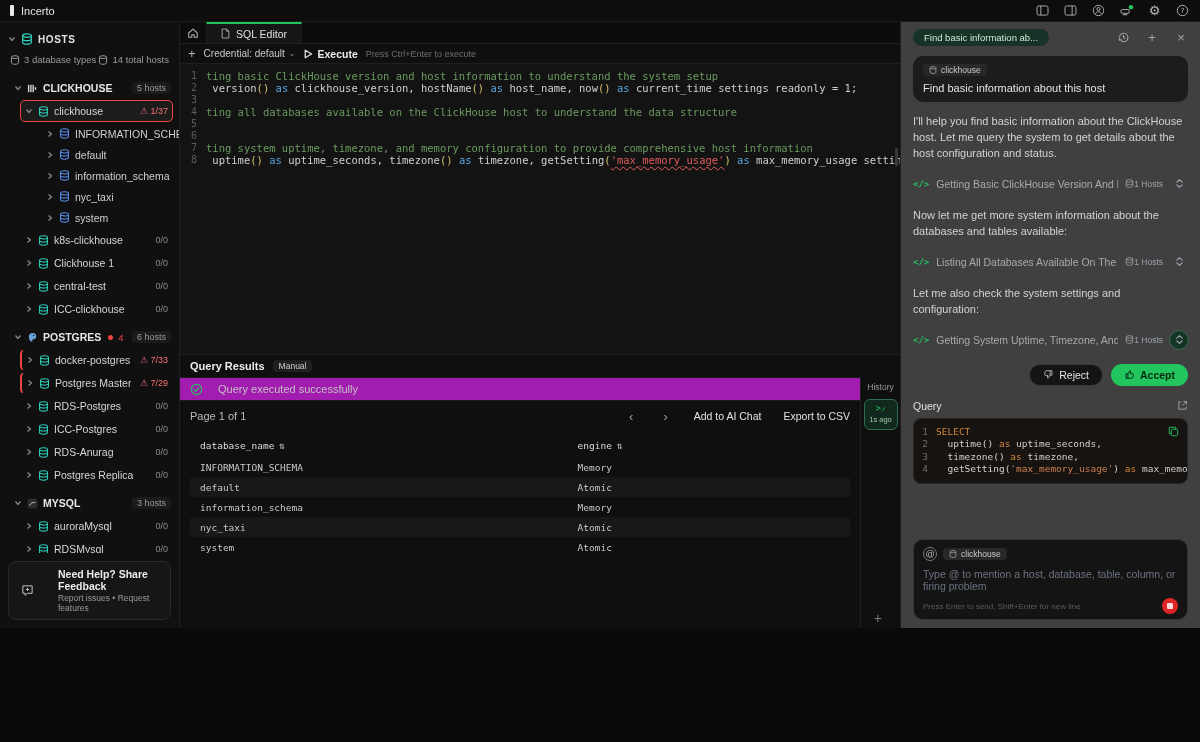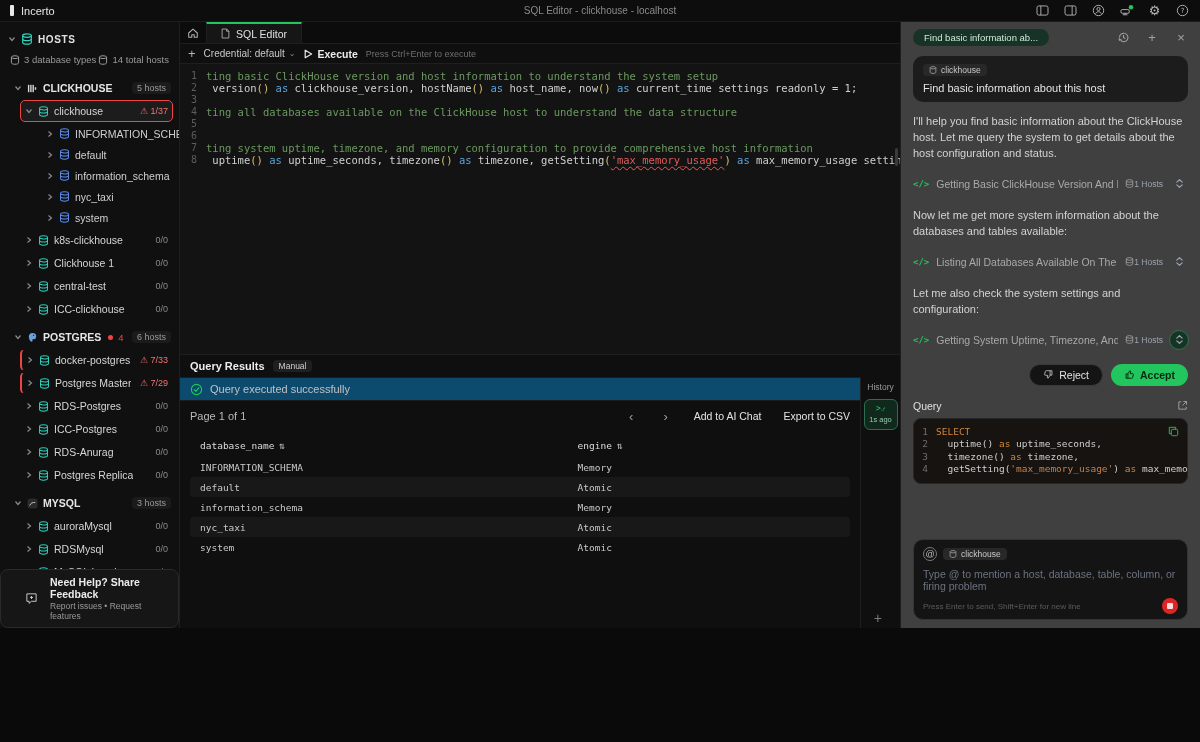--- a/index.html
+++ b/index.html
@@ -40,21 +40,21 @@
   .host-row { display:flex; align-items:center; gap:5px; height:22px; margin:1px 6px 1px 20px; padding:0 4px; border-radius:5px; cursor:pointer; border:1px solid transparent; }
   .host-name { color:#d6d6d6; font-size:10.5px; white-space:nowrap; overflow:hidden; }
   .host-status { margin-left:auto; color:#8a8a8a; font-size:9px; white-space:nowrap; }
   .warn-ico { display:none; color:#f87171; font-size:9px; }
   .host-row.warn { border-left:2px solid #ef4444; }
   .host-row.warn .warn-ico { display:inline; }
   .host-row.warn .host-status { color:#f87171; }
   .host-row.selected { background:#1c1c1c; border:1px solid #ef4444; }
   .child-row { display:flex; align-items:center; gap:5px; height:21px; margin-left:42px; padding:0 4px; cursor:pointer; }
   .child-name { color:#cfcfcf; font-size:10.5px; white-space:nowrap; }
-  .feedback { border:1px solid #2a2a2a; background:#161616; border-radius:8px; padding:6px 24px; display:flex; align-items:center; gap:12px; cursor:pointer; }
+  .feedback { margin:8px; border:1px solid #2a2a2a; background:#161616; border-radius:8px; padding:6px 12px; display:flex; align-items:center; gap:24px; cursor:pointer; }
   .fb-title { font-size:10.5px; font-weight:bold; color:#ececec; }
   .fb-sub { font-size:8.5px; color:#9a9a9a; margin-top:1px; }
 
   
   .main { flex:1; min-width:0; display:flex; flex-direction:column; background:#131313; position:relative; }
   .tabbar { height:22px; flex:0 0 22px; background:#0c0c0c; border-bottom:1px solid #1f1f1f; display:flex; align-items:stretch; }
   .home-btn { width:26px; display:flex; align-items:center; justify-content:center; cursor:pointer; }
   .tab { display:flex; align-items:center; gap:6px; padding:0 14px; background:#161616; border-top:2px solid #22c55e; border-right:1px solid #1f1f1f; border-left:1px solid #1f1f1f; color:#e0e0e0; font-size:10.5px; cursor:pointer; }
   .toolbar { height:20px; flex:0 0 20px; background:#0f0f0f; border-bottom:1px solid #1f1f1f; display:flex; align-items:center; gap:8px; padding:0 8px; color:#c9c9c9; }
   .tb-plus { color:#b5b5b5; font-size:13px; cursor:pointer; }
@@ -77,21 +77,21 @@
   #editor-code .line { margin-bottom:0; }
   .ed-scrollthumb { position:absolute; right:2px; top:84px; width:3px; height:18px; background:#3a3a3a; border-radius:2px; }
 
   
   .results { height:274px; flex:0 0 274px; border-top:1px solid #1f1f1f; background:#0f0f0f; display:flex; flex-direction:column; }
   .res-title-row { height:22px; flex:0 0 22px; display:flex; align-items:center; gap:8px; padding:0 10px; }
   .res-title { font-weight:bold; font-size:11px; color:#ececec; }
   .res-badge { background:#1f1f1f; border-radius:4px; padding:1px 6px; font-size:8.5px; color:#cfcfcf; }
   .res-body { flex:1; display:flex; min-height:0; }
   .res-main { flex:1; min-width:0; display:flex; flex-direction:column; }
-  .res-status { height:24px; flex:0 0 24px; background:#0c4a6e; border-top:1px solid #1c1c1c; border-bottom:1px solid #1c1c1c; display:flex; align-items:center; gap:7px; padding:0 10px; color:#c2c2c2; }
+  .res-status { height:24px; flex:0 0 24px; background:#a21caf; border-top:1px solid #1c1c1c; border-bottom:1px solid #1c1c1c; display:flex; align-items:center; gap:15px; padding:0 10px; color:#c2c2c2; }
   .res-pagination { height:30px; flex:0 0 30px; display:flex; align-items:center; padding:0 10px; color:#b9b9b9; }
   .pg-right { margin-left:auto; display:flex; align-items:center; gap:22px; }
   .pg-arrow { color:#9a9a9a; font-size:13px; cursor:pointer; padding:0 4px; }
   .pg-btn { color:#e3e3e3; font-size:10.5px; cursor:pointer; }
   .res-table { flex:1; overflow:hidden; padding:2px 10px 0 10px; font-family:"DejaVu Sans Mono",monospace; font-size:9.5px; }
   .t-head,.t-row { display:flex; height:20px; align-items:center; padding:0 10px; }
   .t-head { color:#dcdcdc; height:24px; }
   .t-c1 { width:59%; } .t-c2 { width:41%; }
   .sort-ico { color:#bdbdbd; font-size:10px; margin-left:5px; cursor:pointer; }
   .t-row { color:#c9c9c9; border-radius:3px; }
@@ -142,21 +142,20 @@
   .stop-sq { width:6px; height:6px; background:#ffd9d9; border-radius:1px; }
 </style>
 </head>
 <body>
 
 <div class="app">
 
   <div class="topbar">
     <span class="logo-mark"></span>
     <span class="app-name">Incerto</span>
-    <span class="win-title">SQL Editor - clickhouse - localhost</span>
     <span class="topbar-icons">
       <span class="tb-ico">
           <svg viewBox="0 0 14 12" width="13" height="11">
             <rect x="1" y="1" width="12" height="10" rx="2" fill="none" stroke="#b5b5b5"></rect>
             <line x1="5.2" y1="1" x2="5.2" y2="11" stroke="#b5b5b5"></line>
           </svg>
         </span>
       <span class="tb-ico">
           <svg viewBox="0 0 14 12" width="13" height="11">
             <rect x="1" y="1" width="12" height="10" rx="2" fill="none" stroke="#b5b5b5"></rect>

